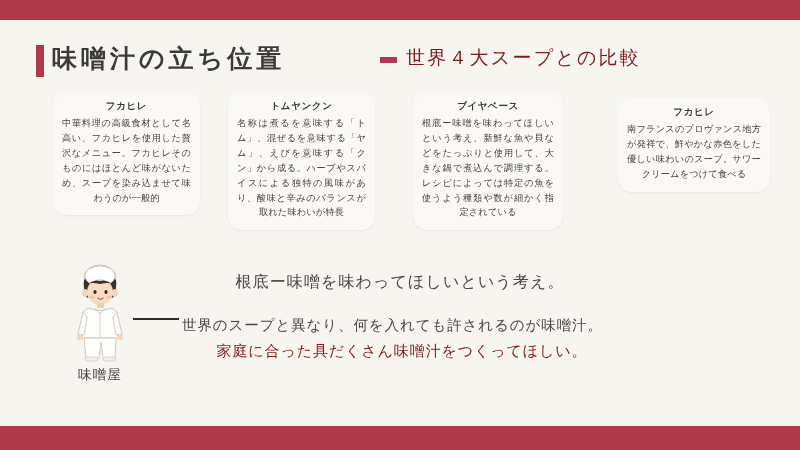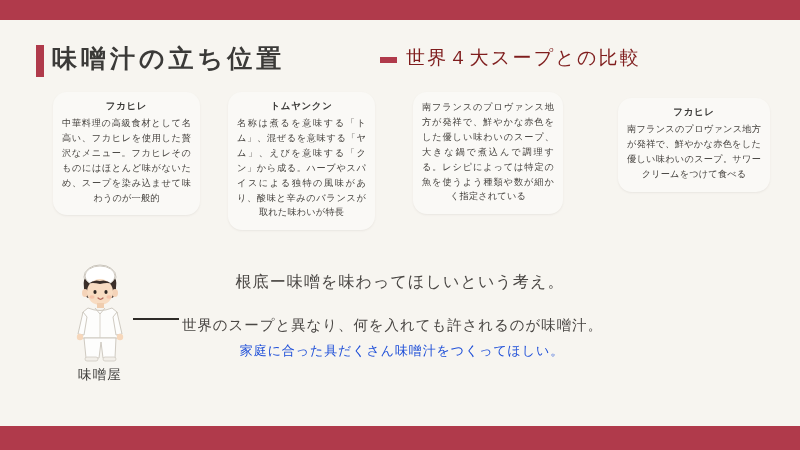--- a/index.html
+++ b/index.html
@@ -73,21 +73,21 @@
     text-align:center; font-size:16px; color:#4a4744;
     letter-spacing:1.1px; white-space:nowrap;
   }
   .concl-line1 {
     position:absolute; left:182px; top:54px; width:440px;
     text-align:left; font-size:14.5px; color:#4a4744;
     letter-spacing:0.9px; white-space:nowrap;
   }
   .concl-line2 {
     position:absolute; left:182px; top:80px; width:440px;
-    text-align:center; font-size:13px; color:#1d4ed8;
+    text-align:center; font-size:15px; color:#7f1d1d;
     letter-spacing:0.9px; white-space:nowrap;
   }
 
   .connector {
     position:absolute; left:133px; top:318px;
     width:46px; height:2px; background:#2e2b28;
   }
 
   
   .speaker { position:absolute; left:60px; top:262px; width:80px; height:120px; }
@@ -118,21 +118,22 @@
       <div class="card-title">フカヒレ</div>
       <div class="card-body">中華料理の高級食材として名高い、フカヒレを使用した贅沢なメニュー。フカヒレそのものにはほとんど味がないため、スープを染み込ませて味わうのが一般的</div>
     </div>
 
     <div class="card card-2">
       <div class="card-title">トムヤンクン</div>
       <div class="card-body">名称は煮るを意味する「トム」、混ぜるを意味する「ヤム」、えびを意味する「クン」から成る。ハーブやスパイスによる独特の風味があり、酸味と辛みのバランスが取れた味わいが特長</div>
     </div>
 
     <div class="card card-3">
-      <div class="card-body">南フランスのプロヴァンス地方が発祥で、鮮やかな赤色をした優しい味わいのスープ、大きな鍋で煮込んで調理する。レシピによっては特定の魚を使うよう種類や数が細かく指定されている</div>
+      <div class="card-title">ブイヤベース</div>
+      <div class="card-body">根底ー味噌を味わってほしいという考え、新鮮な魚や貝などをたっぷりと使用して、大きな鍋で煮込んで調理する。レシピによっては特定の魚を使うよう種類や数が細かく指定されている</div>
     </div>
 
     <div class="card card-4">
       <div class="card-title">フカヒレ</div>
       <div class="card-body">南フランスのプロヴァンス地方が発祥で、鮮やかな赤色をした優しい味わいのスープ。サワークリームをつけて食べる</div>
     </div>
 
   </div>
 
   <div class="speaker">

